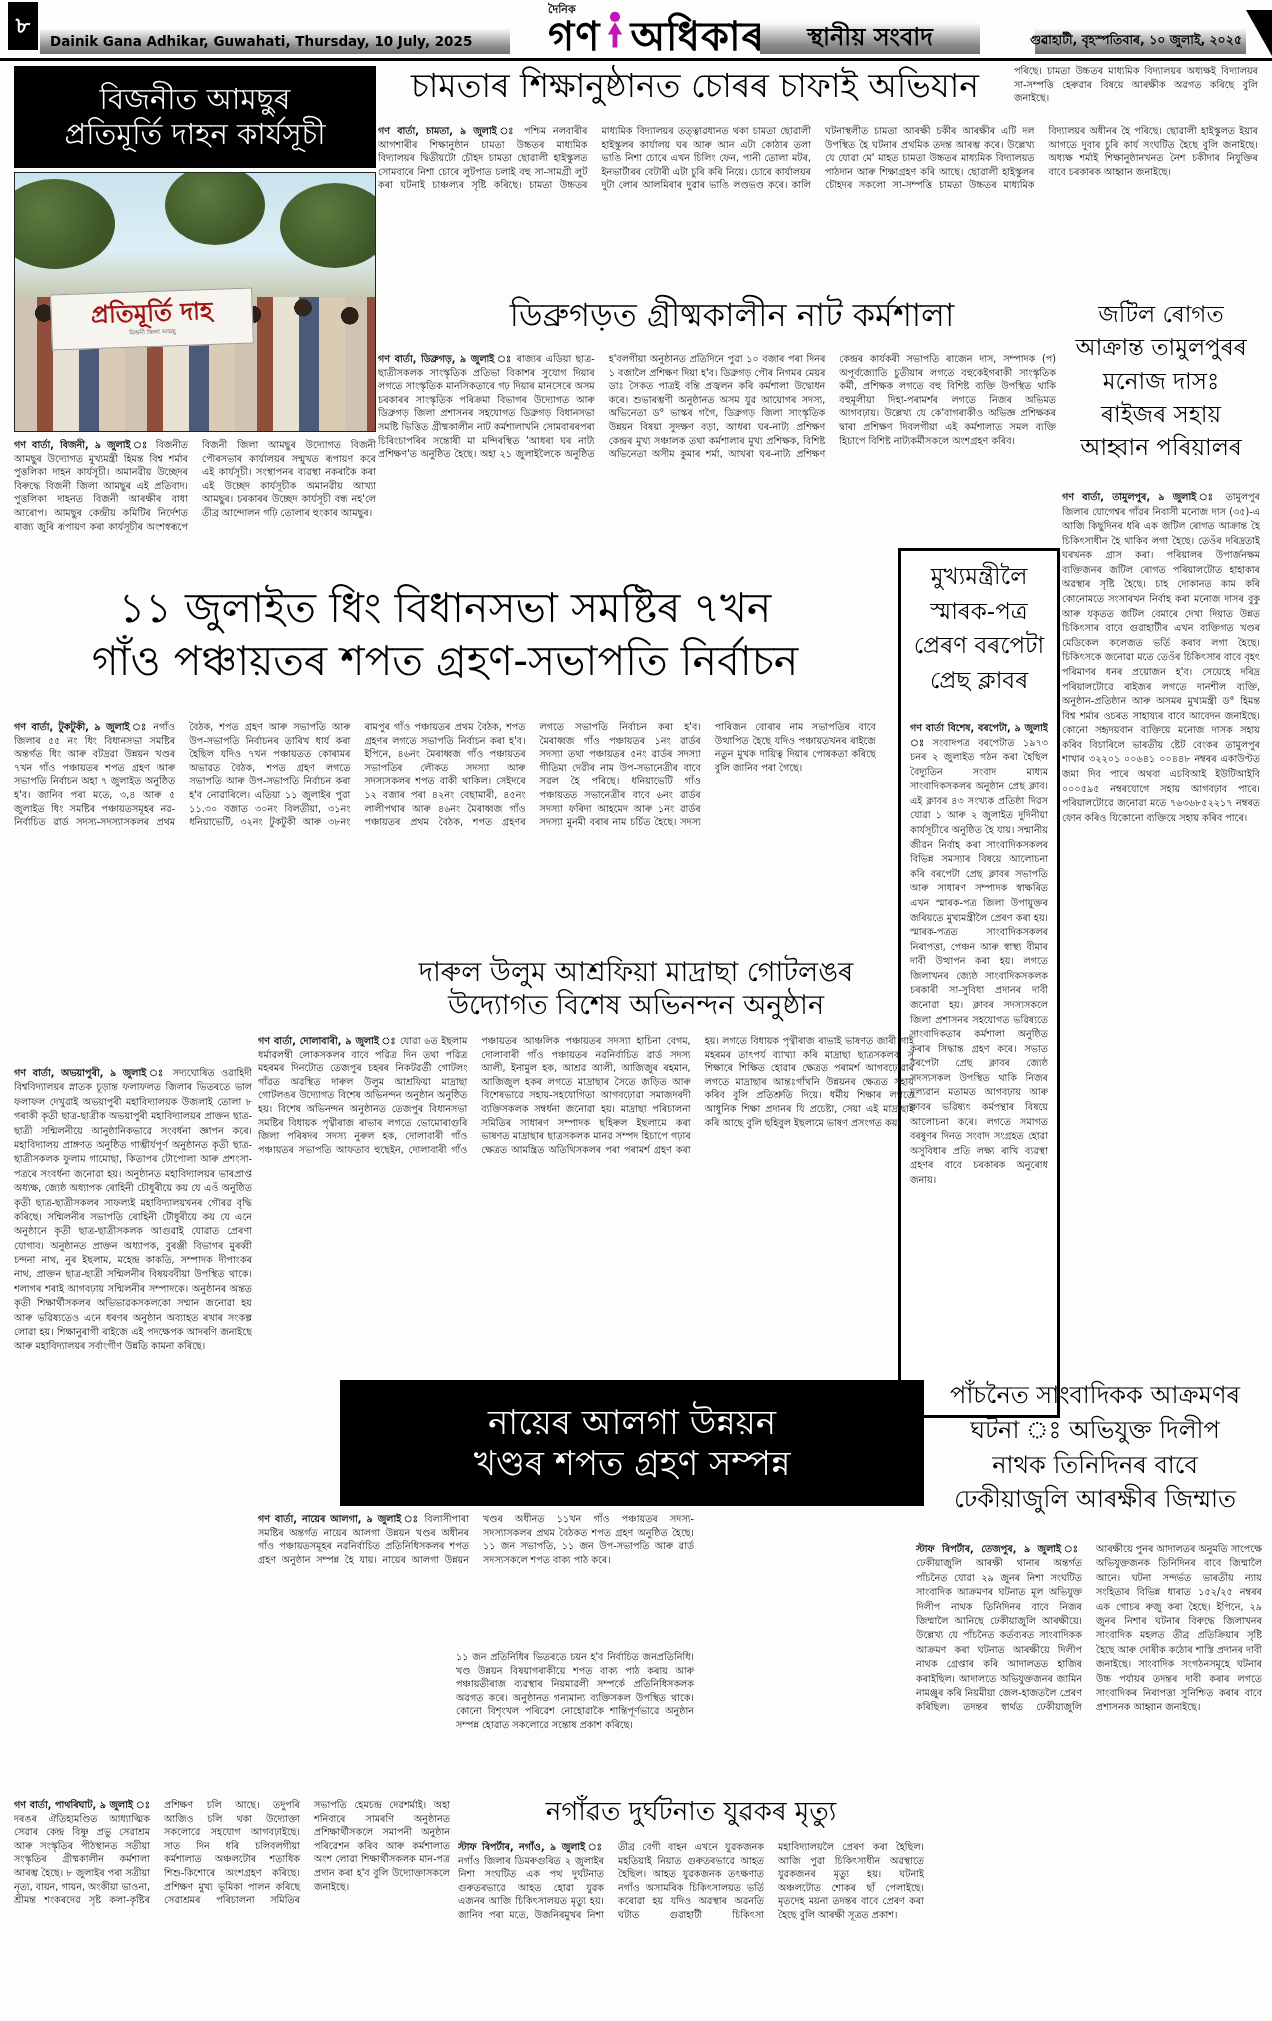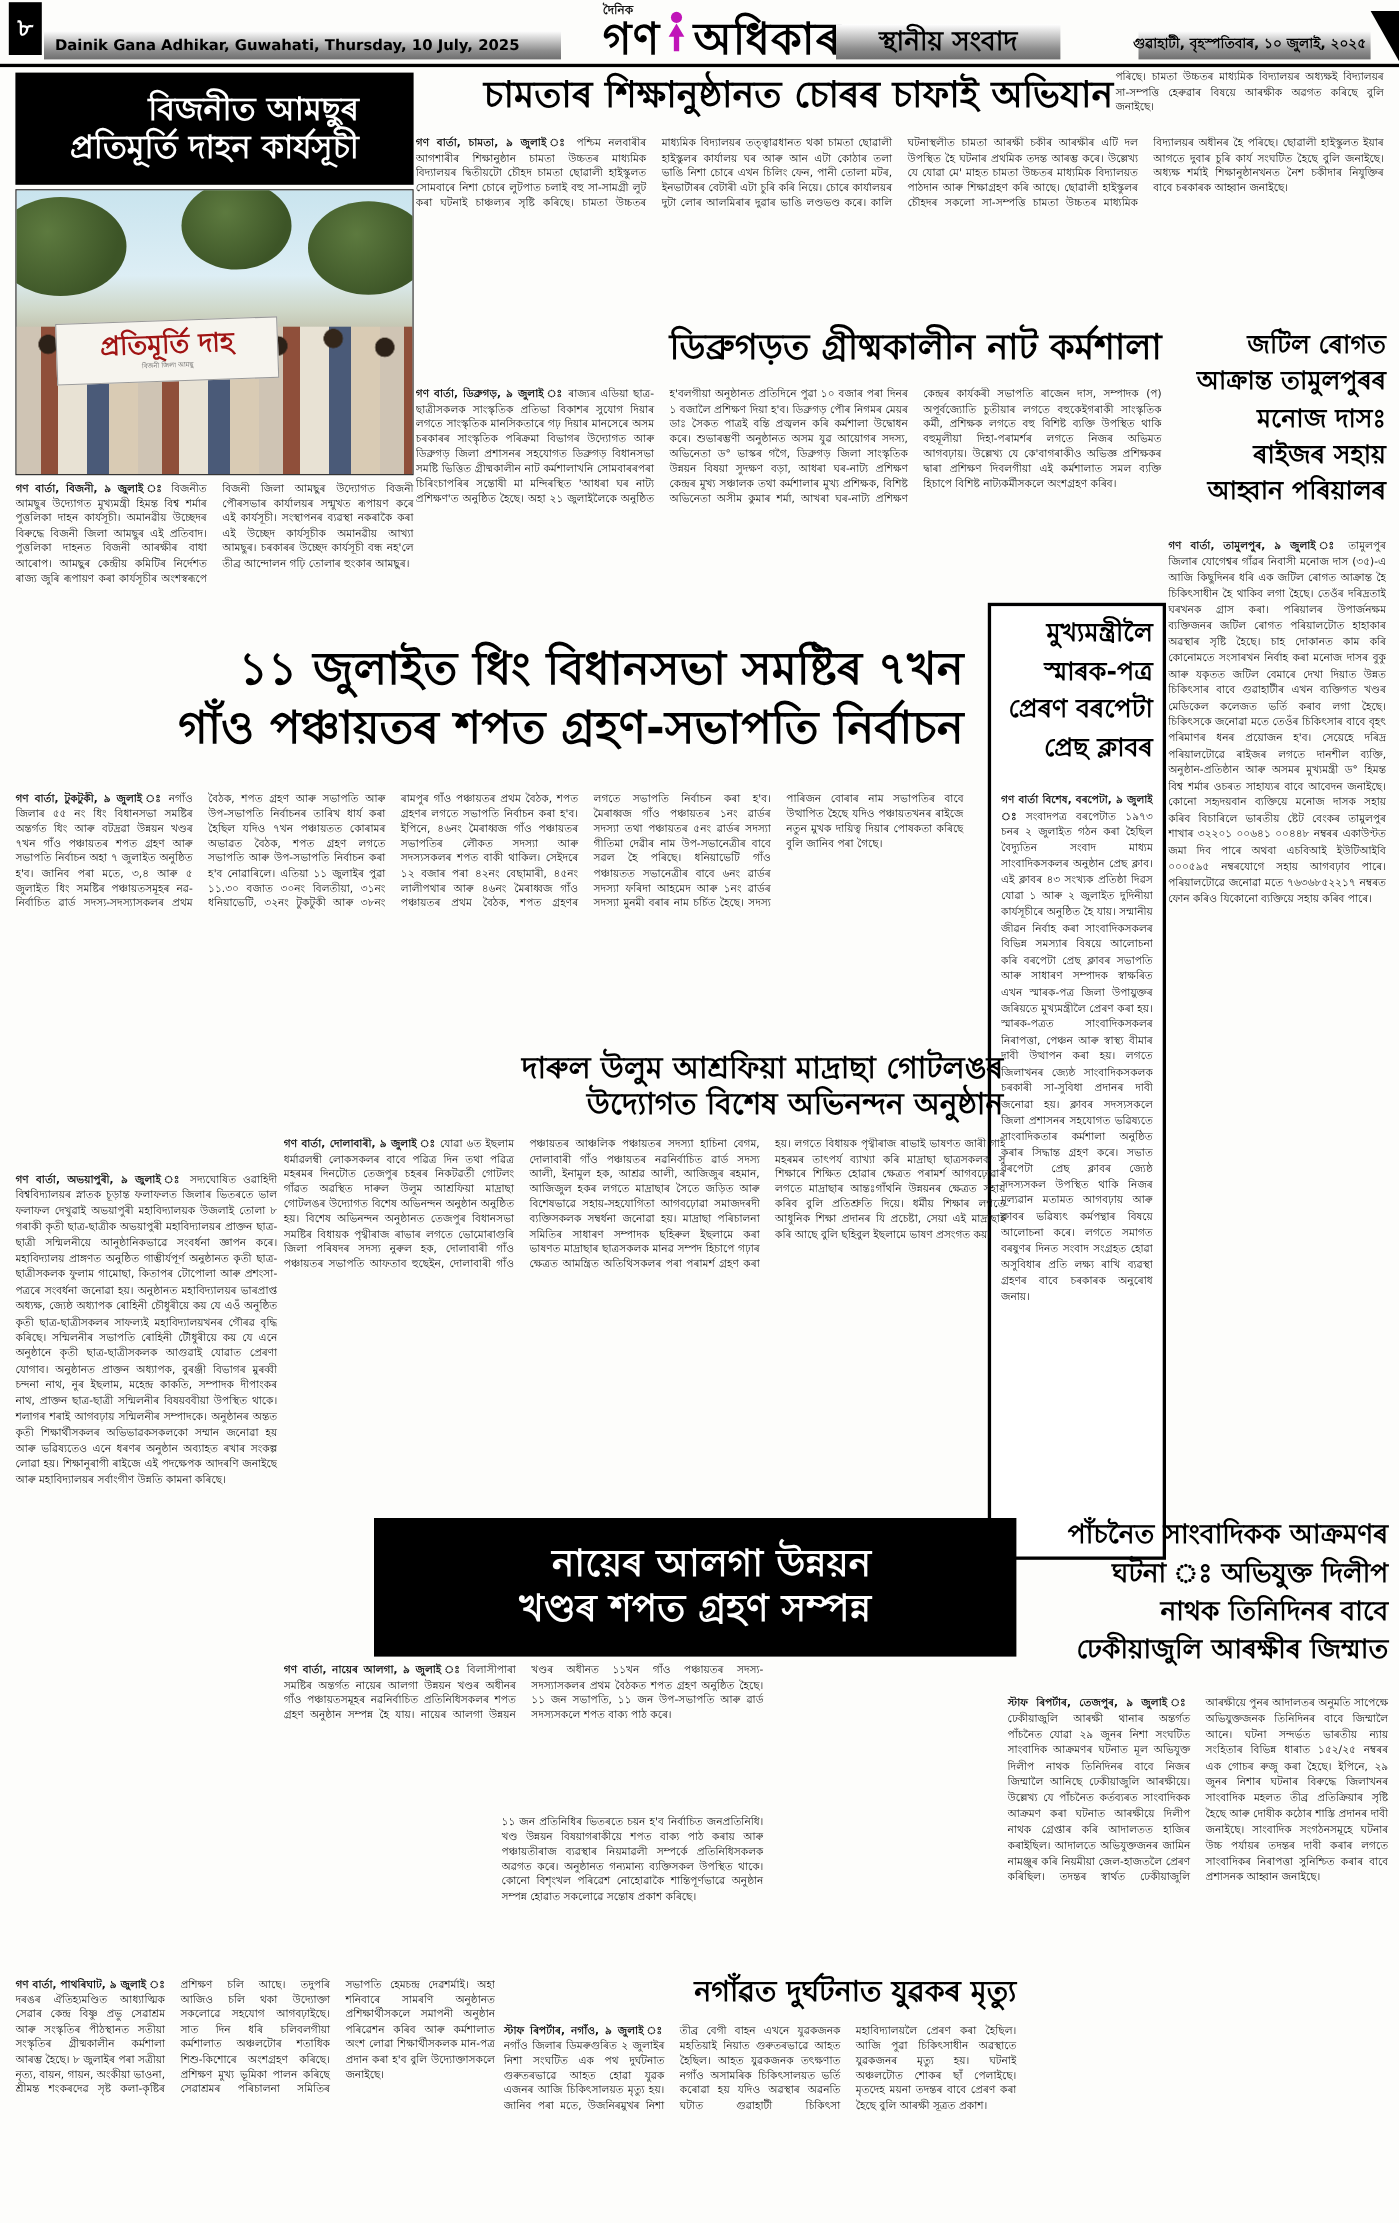--- a/index.html
+++ b/index.html
@@ -8,21 +8,21 @@
   .abs{position:absolute;}
   
   .mast-band{background:linear-gradient(#ffffff,#8e8e8e 70%,#6f6f6f);display:flex;align-items:center;}
   .mast-left-text{font-weight:bold;font-size:13.5px;color:#000;padding-left:10px;white-space:nowrap;}
   .pageno-box{background:#000;color:#fff;font-size:22px;font-weight:bold;display:flex;align-items:center;justify-content:center;}
   .logo-main{font-weight:bold;font-size:40px;letter-spacing:1px;color:#000;display:flex;align-items:flex-end;gap:4px;line-height:1;}
   .section-lbl{font-weight:bold;font-size:24px;color:#000;}
   .mast-rule{background:#000;}
   .corner-tri{width:0;height:0;border-top:46px solid #000;border-left:26px solid transparent;}
   
-  .hl{font-weight:bold;text-align:right;white-space:pre-line;line-height:1.22;color:#000;margin:0;}
+  .hl{font-weight:normal;text-align:center;white-space:pre-line;line-height:1.22;color:#000;margin:0;}
   .blackbox{background:#000;color:#fff;display:flex;align-items:center;justify-content:center;}
   .blackbox .hl{color:#fff;}
   .borderbox{border:3px solid #000;box-sizing:border-box;padding:8px 9px;background:#fff;}
   
   .body{font-size:9.6px;line-height:1.42;text-align:justify;overflow:hidden;height:100%;box-sizing:border-box;color:#151515;}
   .cols2{column-count:2;column-gap:14px;}
   .cols3{column-count:3;column-gap:14px;}
   .cols4{column-count:4;column-gap:14px;}
   .cols5{column-count:5;column-gap:14px;}
   .dl{font-weight:bold;}
@@ -77,21 +77,21 @@
   <div class="abs logo-main" style="left:548px;top:10px;height:46px;">
     <span>গণ</span>
     <span style="display:inline-block;">
       <svg width="22" height="40" viewBox="0 0 20 34">
           <circle cx="10" cy="5" r="4.6" fill="#c015b8"></circle>
           <path d="M10 10 L3.5 21 L7.8 21 L7.8 33 L12.2 33 L12.2 21 L16.5 21 Z" fill="#c015b8"></path>
         </svg>
     </span>
     <span>অধিকাৰ</span>
   </div>
-  <div class="abs mast-band" style="left:760px;top:22px;width:204px;height:32px;justify-content:center;">
+  <div class="abs mast-band" style="left:760px;top:22px;width:220px;height:32px;justify-content:center;">
     <span class="section-lbl">স্থানীয় সংবাদ</span>
   </div>
   <div class="abs mast-band" style="left:1035px;top:28px;width:211px;height:26px;justify-content:flex-end;">
     <span class="mast-left-text" style="font-size:12.5px;padding-right:4px;">গুৱাহাটী, বৃহস্পতিবাৰ, ১০ জুলাই, ২০২৫</span>
   </div>
   <div class="abs corner-tri" style="right:0;top:10px;"></div>
   <div class="abs mast-rule" style="left:0;top:58px;width:1272px;height:3px;"></div>
 
   <div class="abs blackbox" style="left:14px;top:66px;width:362px;height:102px;">
     <h2 class="hl" style="font-size:29px;">বিজনীত আমছুৰ

